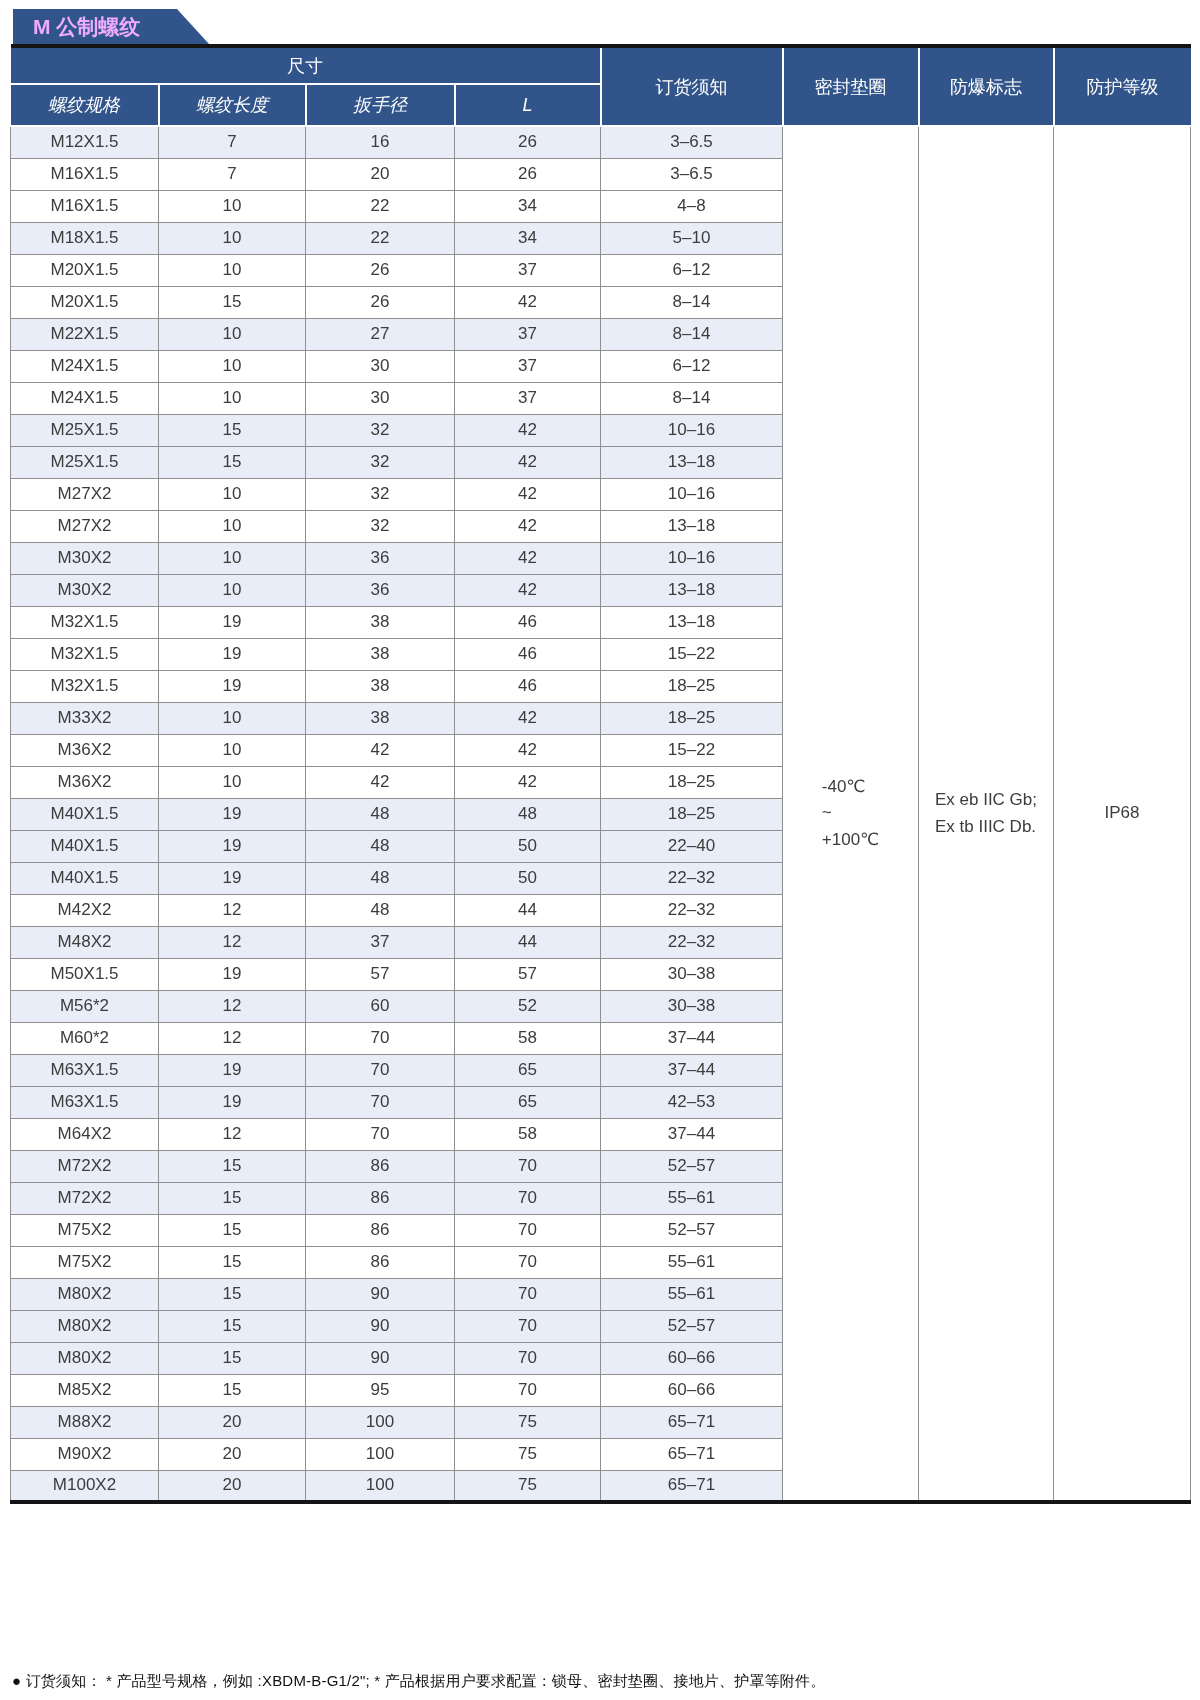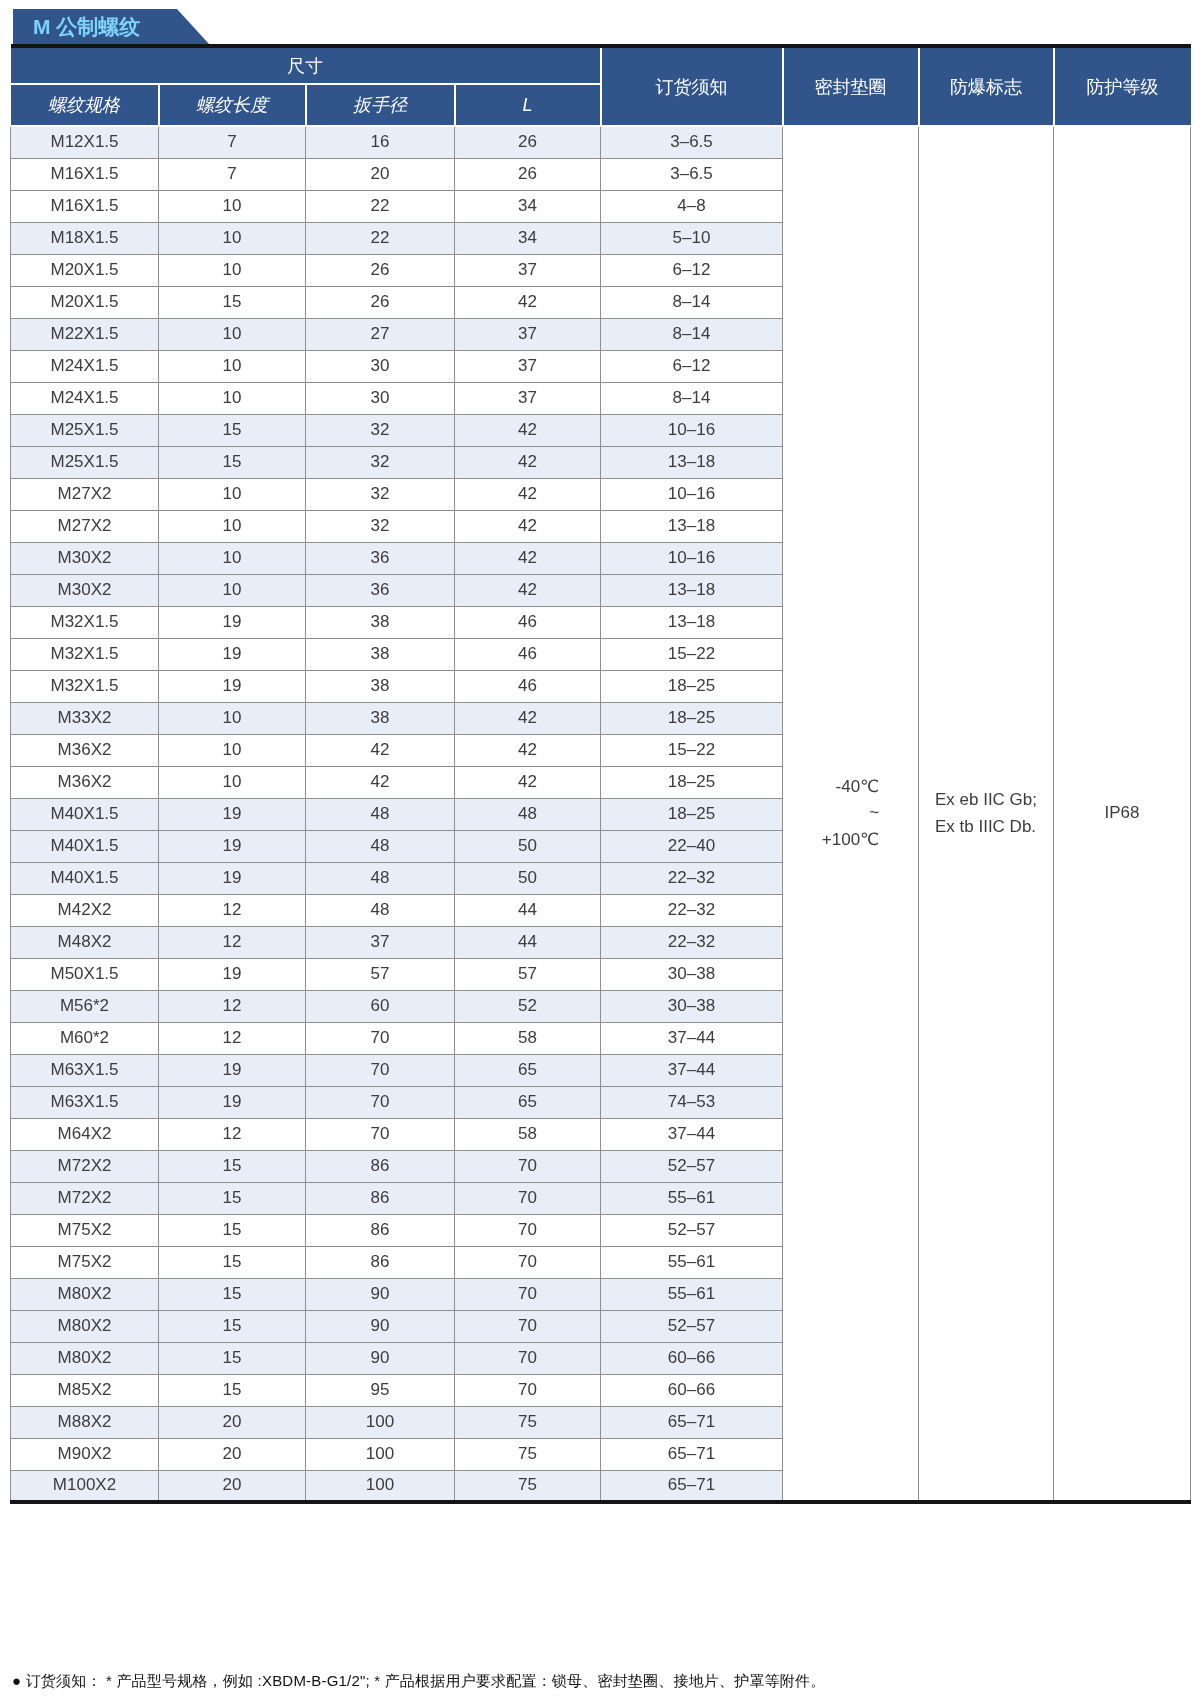--- a/index.html
+++ b/index.html
@@ -9,21 +9,21 @@
     position: relative;
     font-family: "Liberation Sans", "DejaVu Sans", sans-serif;
     color: #3c3c3c;
     overflow: hidden;
   }
   .tab {
     margin: 9px 0 0 13px;
     width: 196px; height: 35px;
     background: #31558b;
     clip-path: polygon(0 0, calc(100% - 32px) 0, 100% 100%, 0 100%);
-    color: #7dd3fc;
+    color: #f0abfc;
     font-size: 21px;
     font-weight: bold;
     line-height: 35px;
     padding-left: 20px;
   }
   table.spec {
     margin-left: 10px;
     width: 1180px;
     border-collapse: collapse;
     table-layout: fixed;
@@ -55,21 +55,21 @@
     background: #ffffff;
     padding: 0;
   }
   tbody tr:first-child td { border-top: 2px solid #141414; }
   tbody tr.stripe td { background: #e9edf8; }
   tbody td.merged {
     background: #ffffff !important;
     border-top: 2px solid #141414;
     vertical-align: middle;
   }
-  td.merged .lines { display: inline-block; text-align: right; line-height: 1.55; }
+  td.merged .lines { display: inline-block; text-align: left; line-height: 1.55; }
   td.merged.left-text .lines { text-align: left; }
   .footer-note {
     position: absolute;
     left: 12px;
     top: 1672px;
     font-size: 15px;
     color: #111111;
     white-space: nowrap;
     letter-spacing: 0.2px;
   }
@@ -319,21 +319,21 @@
         <td>19</td>
         <td>70</td>
         <td>65</td>
         <td>37–44</td>
       </tr>
       <tr class="stripe">
         <td>M63X1.5</td>
         <td>19</td>
         <td>70</td>
         <td>65</td>
-        <td>74–53</td>
+        <td>42–53</td>
       </tr>
       <tr>
         <td>M64X2</td>
         <td>12</td>
         <td>70</td>
         <td>58</td>
         <td>37–44</td>
       </tr>
       <tr class="stripe">
         <td>M72X2</td>

